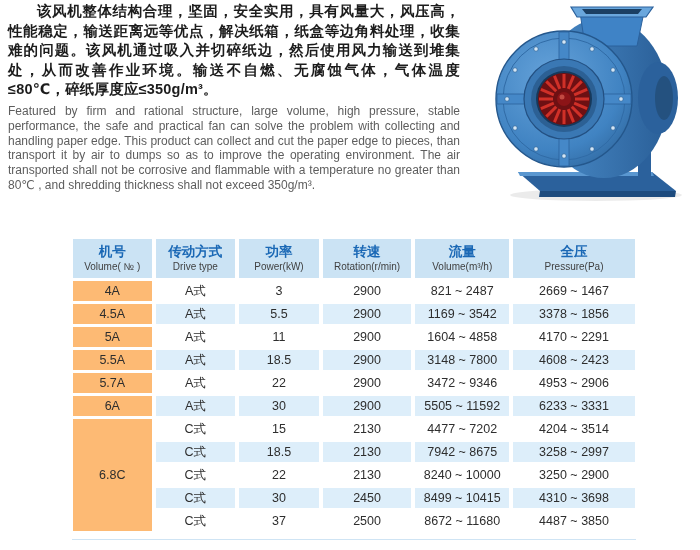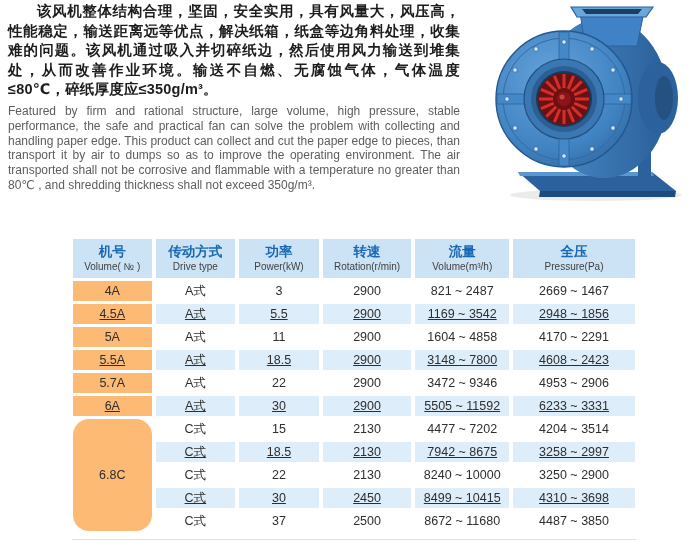--- a/index.html
+++ b/index.html
@@ -25,23 +25,23 @@
   table.spec th{
     background:#cbe3f4;padding:2px 10px 3px;height:34px;vertical-align:middle;
     font-weight:normal;
   }
   .th-zh{display:block;font-size:13.5px;font-weight:bold;color:#1a68b5;line-height:16px;}
   .th-en{display:block;font-size:10px;color:#3f3f3f;line-height:12px;margin-top:1px;}
   table.spec td{
     background:#ffffff;height:20px;padding:0;text-align:center;
     font-size:12.5px;color:#2e2e2e;white-space:nowrap;
   }
-  tr.alt td{background:#ddeefa;text-decoration:underline;}
+  tr.alt td{background:#ddeefa;}
   table.spec td.c1{background:#fdba74;}
-  td.cspan{vertical-align:middle;border-radius:16px;}
+  td.cspan{vertical-align:middle;}
   .table-baseline{position:absolute;left:72px;top:539px;width:564px;height:1px;background:#cfe4f4;}
 </style>
 </head>
 <body>
 
 <p class="intro-zh">该风机整体结构合理，坚固，安全实用，具有风量大，风压高，性能稳定，输送距离远等优点，解决纸箱，纸盒等边角料处理，收集难的问题。该风机通过吸入并切碎纸边，然后使用风力输送到堆集处，从而改善作业环境。输送不自燃、无腐蚀气体，气体温度≤80℃，碎纸厚度应≤350g/m³。</p>
 <p class="intro-en">Featured by firm and rational structure, large volume, high pressure, stable performance, the safe and practical fan can solve the problem with collecting and handling paper edge. This product can collect and cut the paper edge to pieces, than transport it by air to dumps so as to improve the operating environment. The air transported shall not be corrosive and flammable with a temperature no greater than 80℃ , and shredding thickness shall not exceed 350g/m³.</p>
 
 <svg class="fan-figure" viewBox="0 0 210 200" xmlns="http://www.w3.org/2000/svg">
   <defs>
@@ -172,21 +172,21 @@
     <td>2900</td>
     <td>821 ~ 2487</td>
     <td>2669 ~ 1467</td>
   </tr>
   <tr class="alt">
     <td class="c1">4.5A</td>
     <td>A式</td>
     <td>5.5</td>
     <td>2900</td>
     <td>1169 ~ 3542</td>
-    <td>2948 ~ 1856</td>
+    <td>3378 ~ 1856</td>
   </tr>
   <tr>
     <td class="c1">5A</td>
     <td>A式</td>
     <td>11</td>
     <td>2900</td>
     <td>1604 ~ 4858</td>
     <td>4170 ~ 2291</td>
   </tr>
   <tr class="alt">

